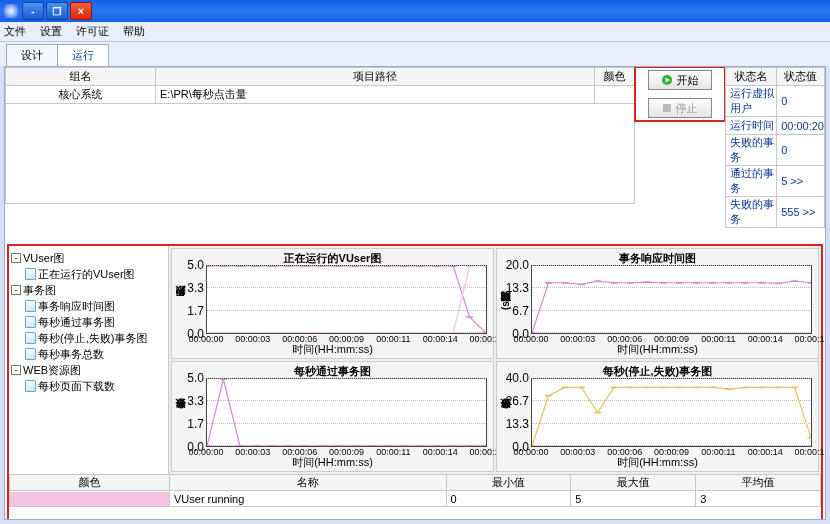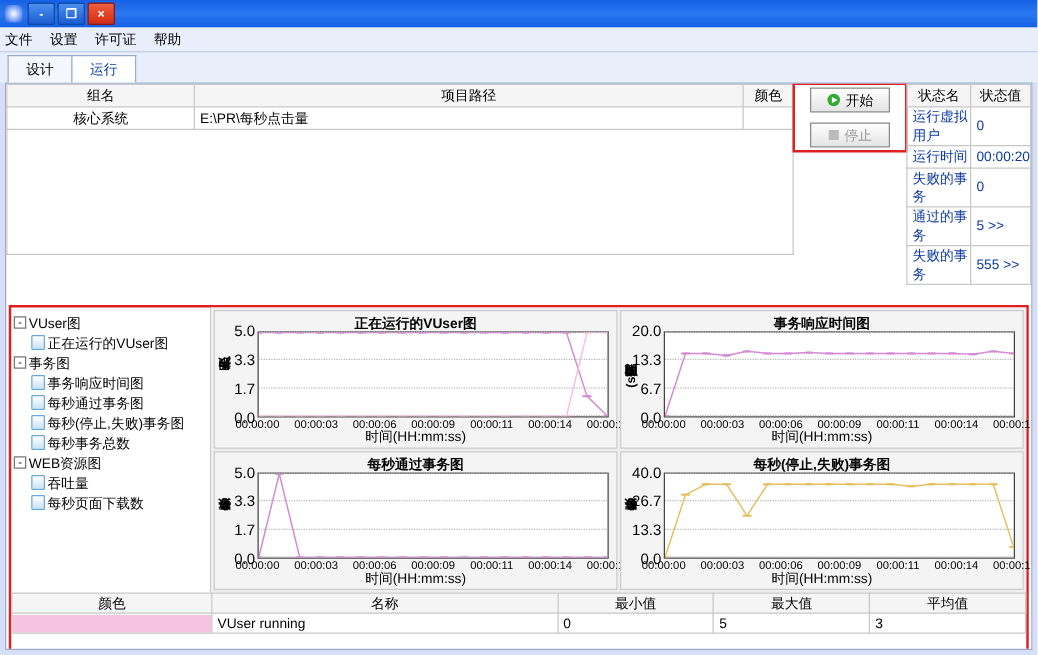--- a/index.html
+++ b/index.html
@@ -176,24 +176,20 @@
         <div class="tnode c">
             <span class="docicon"></span>
             <span>每秒事务总数</span>
           </div>
         <div class="tnode">
             <span class="tbox">-</span>
             <span>WEB资源图</span>
           </div>
         <div class="tnode c">
             <span class="docicon"></span>
-            <span>吞吐量</span>
-          </div>
-        <div class="tnode c">
-            <span class="docicon"></span>
             <span>每秒页面下载数</span>
           </div>
       </div>
       <div class="charts">
         <div class="chart">
             <div class="ct">正在运行的VUser图</div>
             <div class="cy">用户数</div>
             <div class="cx">时间(HH:mm:ss)</div>
             <div class="plot">
               <div class="gline" style="bottom: 0%;"></div>

